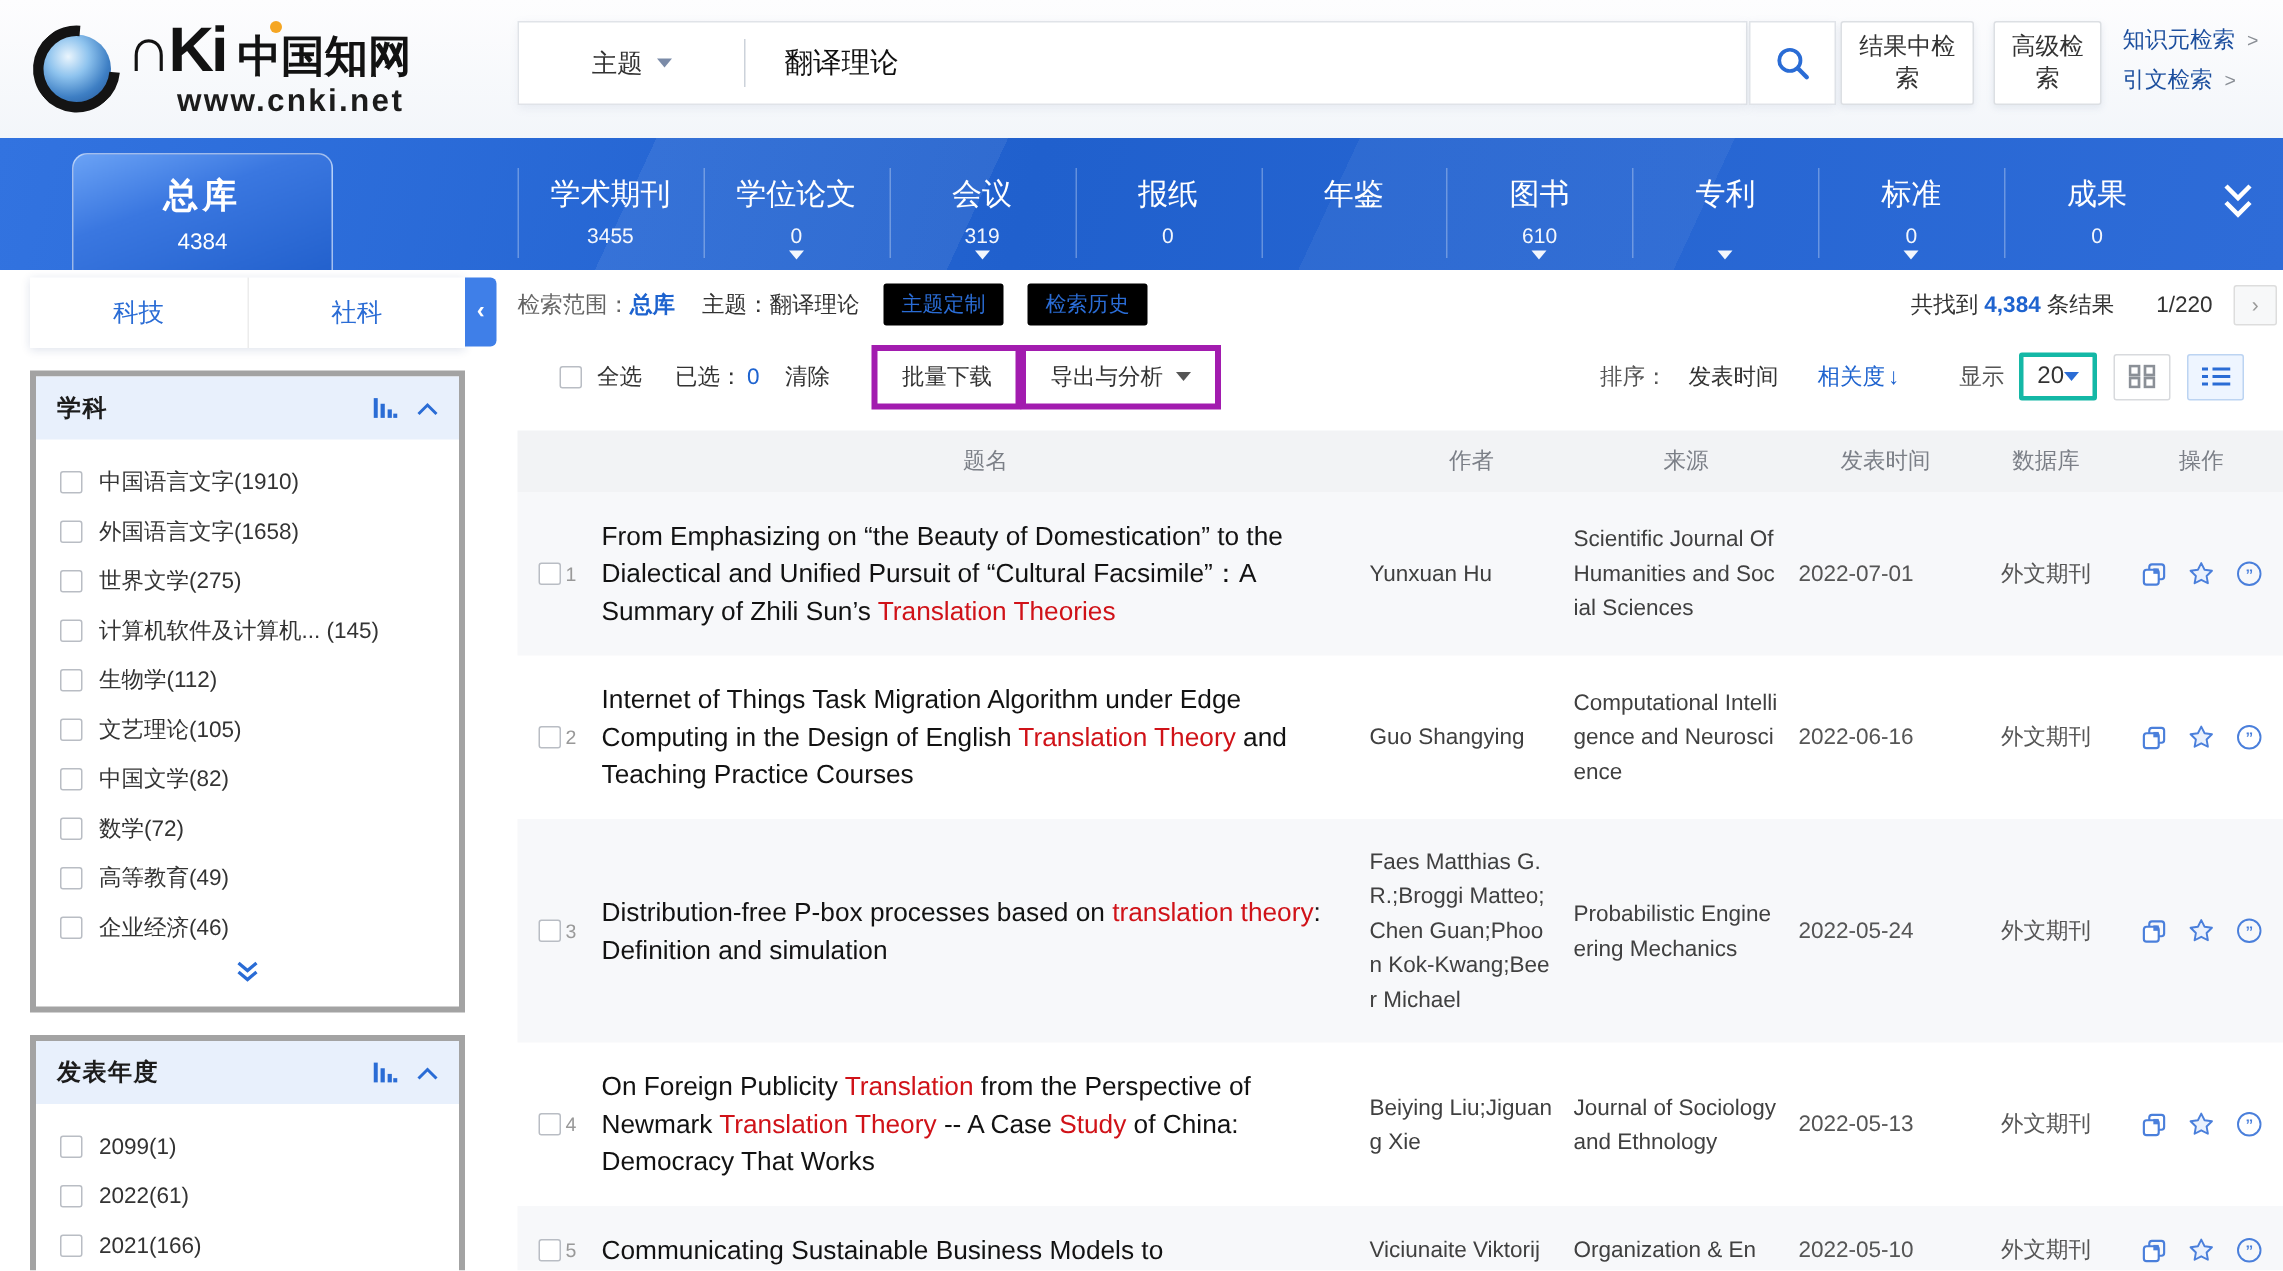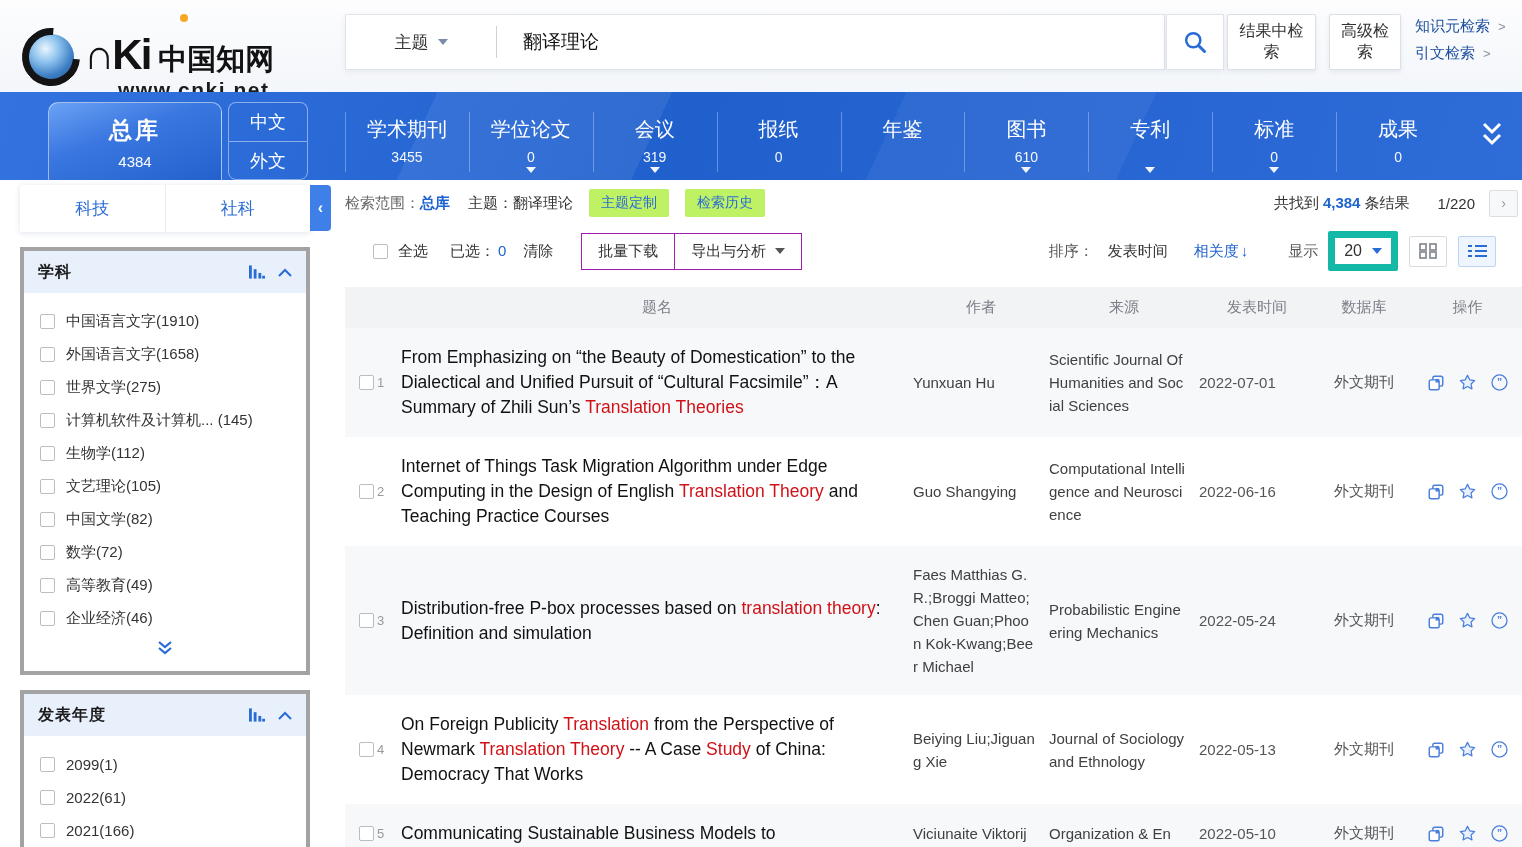--- a/index.html
+++ b/index.html
@@ -9,21 +9,21 @@
   
   .topbar{position:relative;height:92px;background:linear-gradient(180deg,#fdfdfe,#f3f6fa);}
   .logo{position:absolute;left:22px;top:12px;display:flex;align-items:center;cursor:pointer;}
   .globe{position:relative;width:58px;height:58px;flex:none;}
   .globe::before{content:'';position:absolute;inset:6px;border-radius:50%;
     background:radial-gradient(circle at 38% 32%,#eaf5fd 0%,#8ec3ee 32%,#3e7fc4 64%,#1c4c8e 100%);}
   .globe::after{content:'';position:absolute;inset:0;border-radius:50%;
     border:7px solid #141414;border-right-color:transparent;transform:rotate(-40deg);}
   .logo-txt{margin-left:4px;}
   .logo-row{position:relative;display:flex;align-items:baseline;line-height:1;}
-  .logo-latin{font-size:42px;font-weight:900;letter-spacing:-2px;color:#121212;margin-top:22px;}
+  .logo-latin{font-size:42px;font-weight:900;letter-spacing:-2px;color:#121212;}
   .orange-dot{position:absolute;left:96px;top:2px;width:8px;height:8px;border-radius:50%;background:#f5a623;}
   .logo-cn{font-size:29px;font-weight:700;color:#121212;margin-left:8px;font-family:"DejaVu Serif","Liberation Serif",serif;}
   .logo-url{font-size:21px;font-weight:700;letter-spacing:1.5px;color:#1c1c1c;margin-top:2px;padding-left:34px;}
 
   .search-box{position:absolute;left:345px;top:14px;width:820px;height:56px;background:#fff;
     border:1px solid #e0e3e8;box-shadow:0 2px 6px rgba(120,140,170,.12);display:flex;align-items:center;box-sizing:border-box;}
   .field-select{width:150px;display:flex;align-items:center;justify-content:center;gap:9px;font-size:17px;color:#333;cursor:pointer;}
   .vdiv{width:1px;height:32px;background:#ccd2da;}
   .search-input{flex:1;height:100%;border:none;outline:none;background:transparent;font-size:19px;color:#111;
     padding:0 20px 0 26px;font-family:inherit;}
@@ -81,42 +81,42 @@
   .expand{display:flex;justify-content:center;padding:5px 0 9px;cursor:pointer;}
 
   
   .main{position:absolute;left:345px;top:8px;width:1177px;}
   .blue{color:#1e63cf;}
   .bold{font-weight:700;}
   .spacer{flex:1;}
   .result-info{display:flex;align-items:center;height:30px;font-size:15px;}
   .ri-label{color:#666;}
   .ri-strong{color:#333;margin-left:18px;}
-  .chip{background:#bef264;color:#2a6cd5;font-size:14px;padding:5px 12px;border-radius:2px;margin-left:16px;cursor:pointer;}
+  .chip{background:#000000;color:#2a6cd5;font-size:14px;padding:5px 12px;border-radius:2px;margin-left:16px;cursor:pointer;}
   .found{color:#333;}
   .found .blue{margin:0 4px;}
   .page-ind{color:#333;margin:0 14px 0 28px;}
   .pg-btn{width:27px;height:25px;border:1px solid #ddd;background:#f7f8f9;color:#999;font-size:14px;display:flex;
     align-items:center;justify-content:center;border-radius:2px;cursor:pointer;margin-right:4px;}
 
   .toolbar{margin-top:14px;height:38px;display:flex;align-items:center;font-size:15px;color:#333;padding:0 26px 0 28px;box-sizing:border-box;}
   .tlab{margin-left:10px;cursor:pointer;}
   .sel{margin-left:22px;cursor:default;text-align:center;}
   .sel .blue{margin:0 3px;}
   .clear{margin-left:14px;}
   .tb-group{display:flex;margin-left:28px;}
-  .tb-btn{border:1px solid #a21caf;background:#fff;padding:8px 16px;font-size:15px;color:#333;cursor:pointer;
+  .tb-btn{border:4px solid #a21caf;background:#fff;padding:8px 16px;font-size:15px;color:#333;cursor:pointer;
     font-family:inherit;display:flex;align-items:center;}
   .tb-btn + .tb-btn{margin-left:-1px;}
   .sort-lab,.disp-lab{color:#555;}
   .sort-opt{margin-left:14px;cursor:pointer;color:#333;}
   .sort-opt.active{color:#1e63cf;margin-left:26px;}
   .darr{font-weight:700;margin-left:2px;}
   .disp-lab{margin-left:40px;}
-  .sel-box{border:7px solid #14b8a6;border-radius:2px;padding:4px 9px;display:flex;align-items:center;gap:10px;
+  .sel-box{border:3px solid #14b8a6;border-radius:2px;padding:4px 9px;display:flex;align-items:center;
     margin-left:10px;font-size:16px;color:#333;cursor:pointer;}
   .sel-box .caret{margin-top:4px;}
   .icon-btn{width:38px;height:31px;border:1px solid #d8dadd;border-radius:2px;background:#fff;display:flex;
     align-items:center;justify-content:center;margin-left:11px;cursor:pointer;box-sizing:border-box;}
   .icon-btn.active{background:#eef5ff;border-color:#bcd4f2;}
 
   .grid-cols{display:grid;grid-template-columns:56px 512px 136px 150px 116px 98px 109px;}
   .thead{margin-top:17px;background:#f2f3f5;height:41px;align-items:center;color:#7b7f87;font-size:15px;}
   .thead div{text-align:center;}
   .trow{padding:17px 0;align-items:center;}
@@ -176,24 +176,20 @@
         <span class="gt">&gt;</span>
       </a>
     </div>
   </header>
 
   <nav class="bluebar">
     <div class="tab-zk">
       <div class="t">总库</div>
       <div class="c">4384</div>
     </div>
-    <div class="lang" id="lang-tabs">
-        <div class="lang-cell">中文</div>
-        <div class="lang-cell">外文</div>
-      </div>
     <div class="nav-items" id="nav-items">
         <div class="nitem">
           <div class="lbl">学术期刊</div>
           <div class="num">3455</div>
         </div>
         <div class="nitem">
           <div class="lbl">学位论文</div>
           <div class="num">0</div>
           <div class="arr"></div>
         </div>

